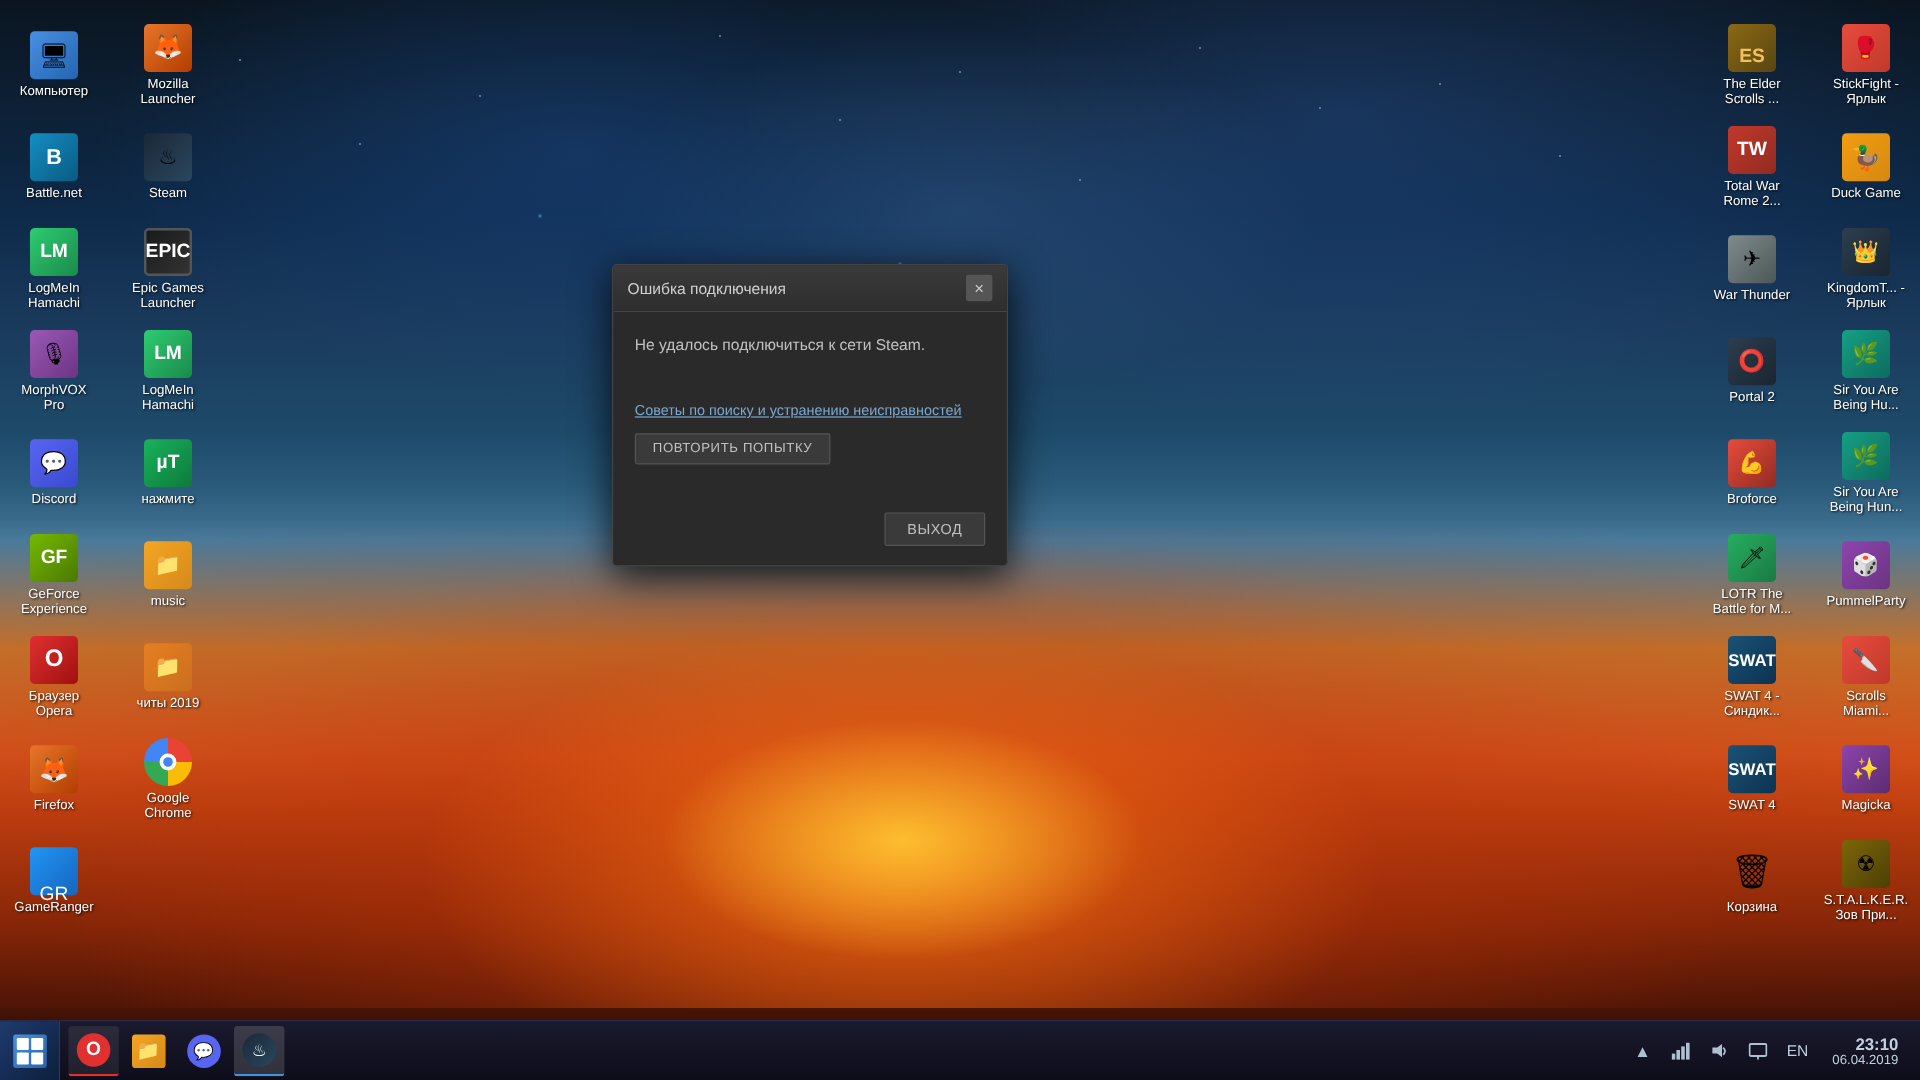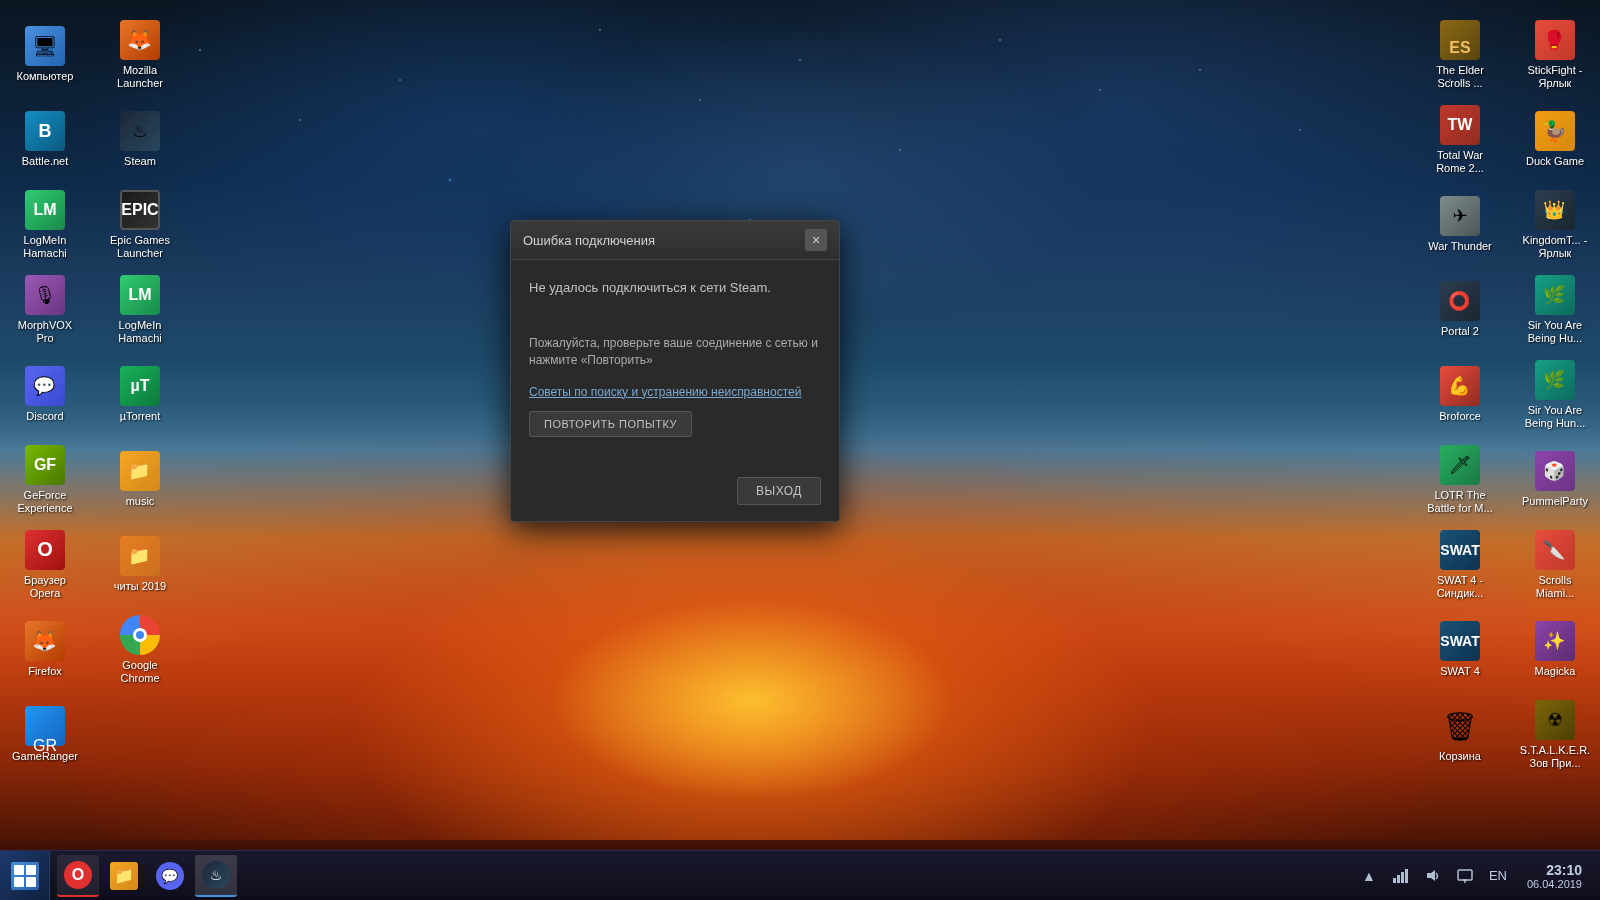--- a/index.html
+++ b/index.html
@@ -450,21 +450,21 @@
     <div class="desktop-icon">
       <div class="icon-img ic-discord">
           <span style="font-size:18px;">💬</span>
         </div>
       <span class="icon-label">Discord</span>
     </div>
     <div class="desktop-icon">
       <div class="icon-img ic-utorrent">
           <span style="font-size:16px; color:white; font-weight:bold;">µT</span>
         </div>
-      <span class="icon-label">µTorrent</span>
+      <span class="icon-label">нажмите</span>
     </div>
 
     <div class="desktop-icon">
       <div class="icon-img ic-geforce">
           <span style="font-size:16px; color:white; font-weight:bold;">GF</span>
         </div>
       <span class="icon-label">GeForce Experience</span>
     </div>
     <div class="desktop-icon">
       <div class="icon-img ic-folder">
@@ -618,21 +618,20 @@
     </div>
   </div>
 
   <div id="dialog">
     <div class="dialog-titlebar">
       <span class="dialog-title">Ошибка подключения</span>
       <button class="dialog-close">×</button>
     </div>
     <div class="dialog-body">
       <p class="dialog-error-line">Не удалось подключиться к сети Steam.</p>
-      <p class="dialog-info-text">Пожалуйста, проверьте ваше соединение с сетью и нажмите «Повторить»</p>
       <a class="dialog-link">Советы по поиску и устранению неисправностей</a>
       <button class="dialog-retry-btn">ПОВТОРИТЬ ПОПЫТКУ</button>
     </div>
     <div class="dialog-footer">
       <button class="dialog-exit-btn">ВЫХОД</button>
     </div>
   </div>
 
   <div id="taskbar">
 

